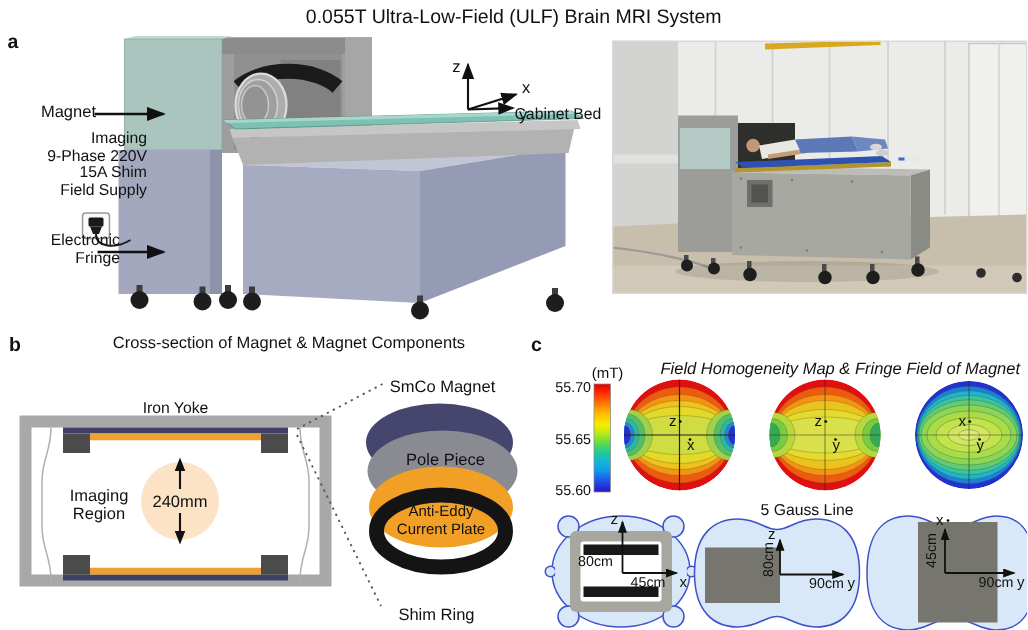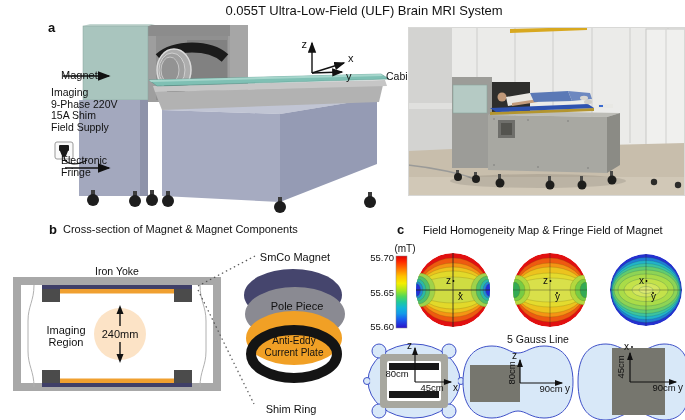--- a/index.html
+++ b/index.html
@@ -1,19 +1,19 @@
 <!DOCTYPE html>
 <html><head>
 <meta charset="utf-8">
 <style>
   html,body{margin:0;padding:0;background:#fff;}
   #fig{position:relative;width:685px;height:420px;background:#fff;
        font-family:"Liberation Sans",sans-serif;color:#111;overflow:hidden;}
-  .t{position:absolute;white-space:nowrap;padding-left:43px;}
-  .ctr{text-align:left;white-space:normal;}
+  .t{position:absolute;white-space:nowrap;}
+  .ctr{text-align:right;white-space:normal;}
   .panel-label{font-weight:bold;font-size:13px;}
   #figure-title{left:0;right:0;top:3px;text-align:center;font-size:13px;}
   .small{font-size:10.5px;line-height:11.5px;}
   svg text{font-family:"Liberation Sans",sans-serif;fill:#111;}
 </style>
 </head>
 <body>
 
 <div id="fig">
 
@@ -98,21 +98,21 @@
     </g>
   </svg>
 
   <div class="t small ctr" style="left:18px;top:70px;width:46px;font-size:11px;">Magnet</div>
   <div class="t small ctr" style="left:8px;top:87px;width:90px;">
     <span>Imaging</span><br>
     <span>9-Phase 220V</span><br>
     <span>15A Shim</span><br>
     <span>Field Supply</span>
   </div>
-  <div class="t small ctr" style="left:18px;top:155px;width:76px;">
+  <div class="t small ctr" style="left:4px;top:155px;width:76px;">
     <span>Electronic</span><br>
     <span>Fringe</span>
   </div>
   <div class="t" style="left:343px;top:70px;font-size:10.5px;">Cabinet Bed</div>
 
   <svg style="position:absolute;left:408px;top:27px;" width="277" height="169" viewBox="0 0 277 169">
     <rect x="0" y="0" width="277" height="169" fill="#e7e7e5"></rect>
 
     <g>
       <rect x="44" y="0" width="233" height="122" fill="#ebebe9"></rect>
@@ -232,21 +232,21 @@
       <text x="289" y="64" font-size="11" text-anchor="middle" fill="#fff">Pole Piece</text>
       <ellipse cx="286" cy="92" rx="48" ry="27" fill="#f1a025"></ellipse>
       <ellipse cx="286" cy="108" rx="43" ry="24" fill="none" stroke="#141414" stroke-width="10"></ellipse>
       <text x="286" y="98" font-size="10" text-anchor="middle" fill="#fff">Anti-Eddy</text>
       <text x="286" y="110" font-size="10" text-anchor="middle" fill="#fff">Current Plate</text>
       <text x="283" y="167" font-size="11" text-anchor="middle">Shim Ring</text>
     </g>
   </svg>
 
   <div class="t panel-label" style="left:354px;top:222px;">c</div>
-  <div class="t ctr" style="left:380px;top:224px;width:300px;font-size:11px;">Field Homogeneity Map &amp; Fringe Field of Magnet</div>
+  <div class="t ctr" style="left:380px;top:240px;width:300px;font-size:11px;font-style:italic;">Field Homogeneity Map &amp; Fringe Field of Magnet</div>
 
   <svg style="position:absolute;left:352px;top:240px;" width="333" height="180" viewBox="0 0 333 180">
     <defs>
       <linearGradient id="jet" x1="0" y1="0" x2="0" y2="1">
         <stop offset="0" stop-color="#e00000"></stop>
           <stop offset="0.08" stop-color="#ff2a00"></stop>
         <stop offset="0.18" stop-color="#ff7700"></stop>
           <stop offset="0.28" stop-color="#ffc100"></stop>
         <stop offset="0.38" stop-color="#f4ee00"></stop>
           <stop offset="0.48" stop-color="#a6e620"></stop>

